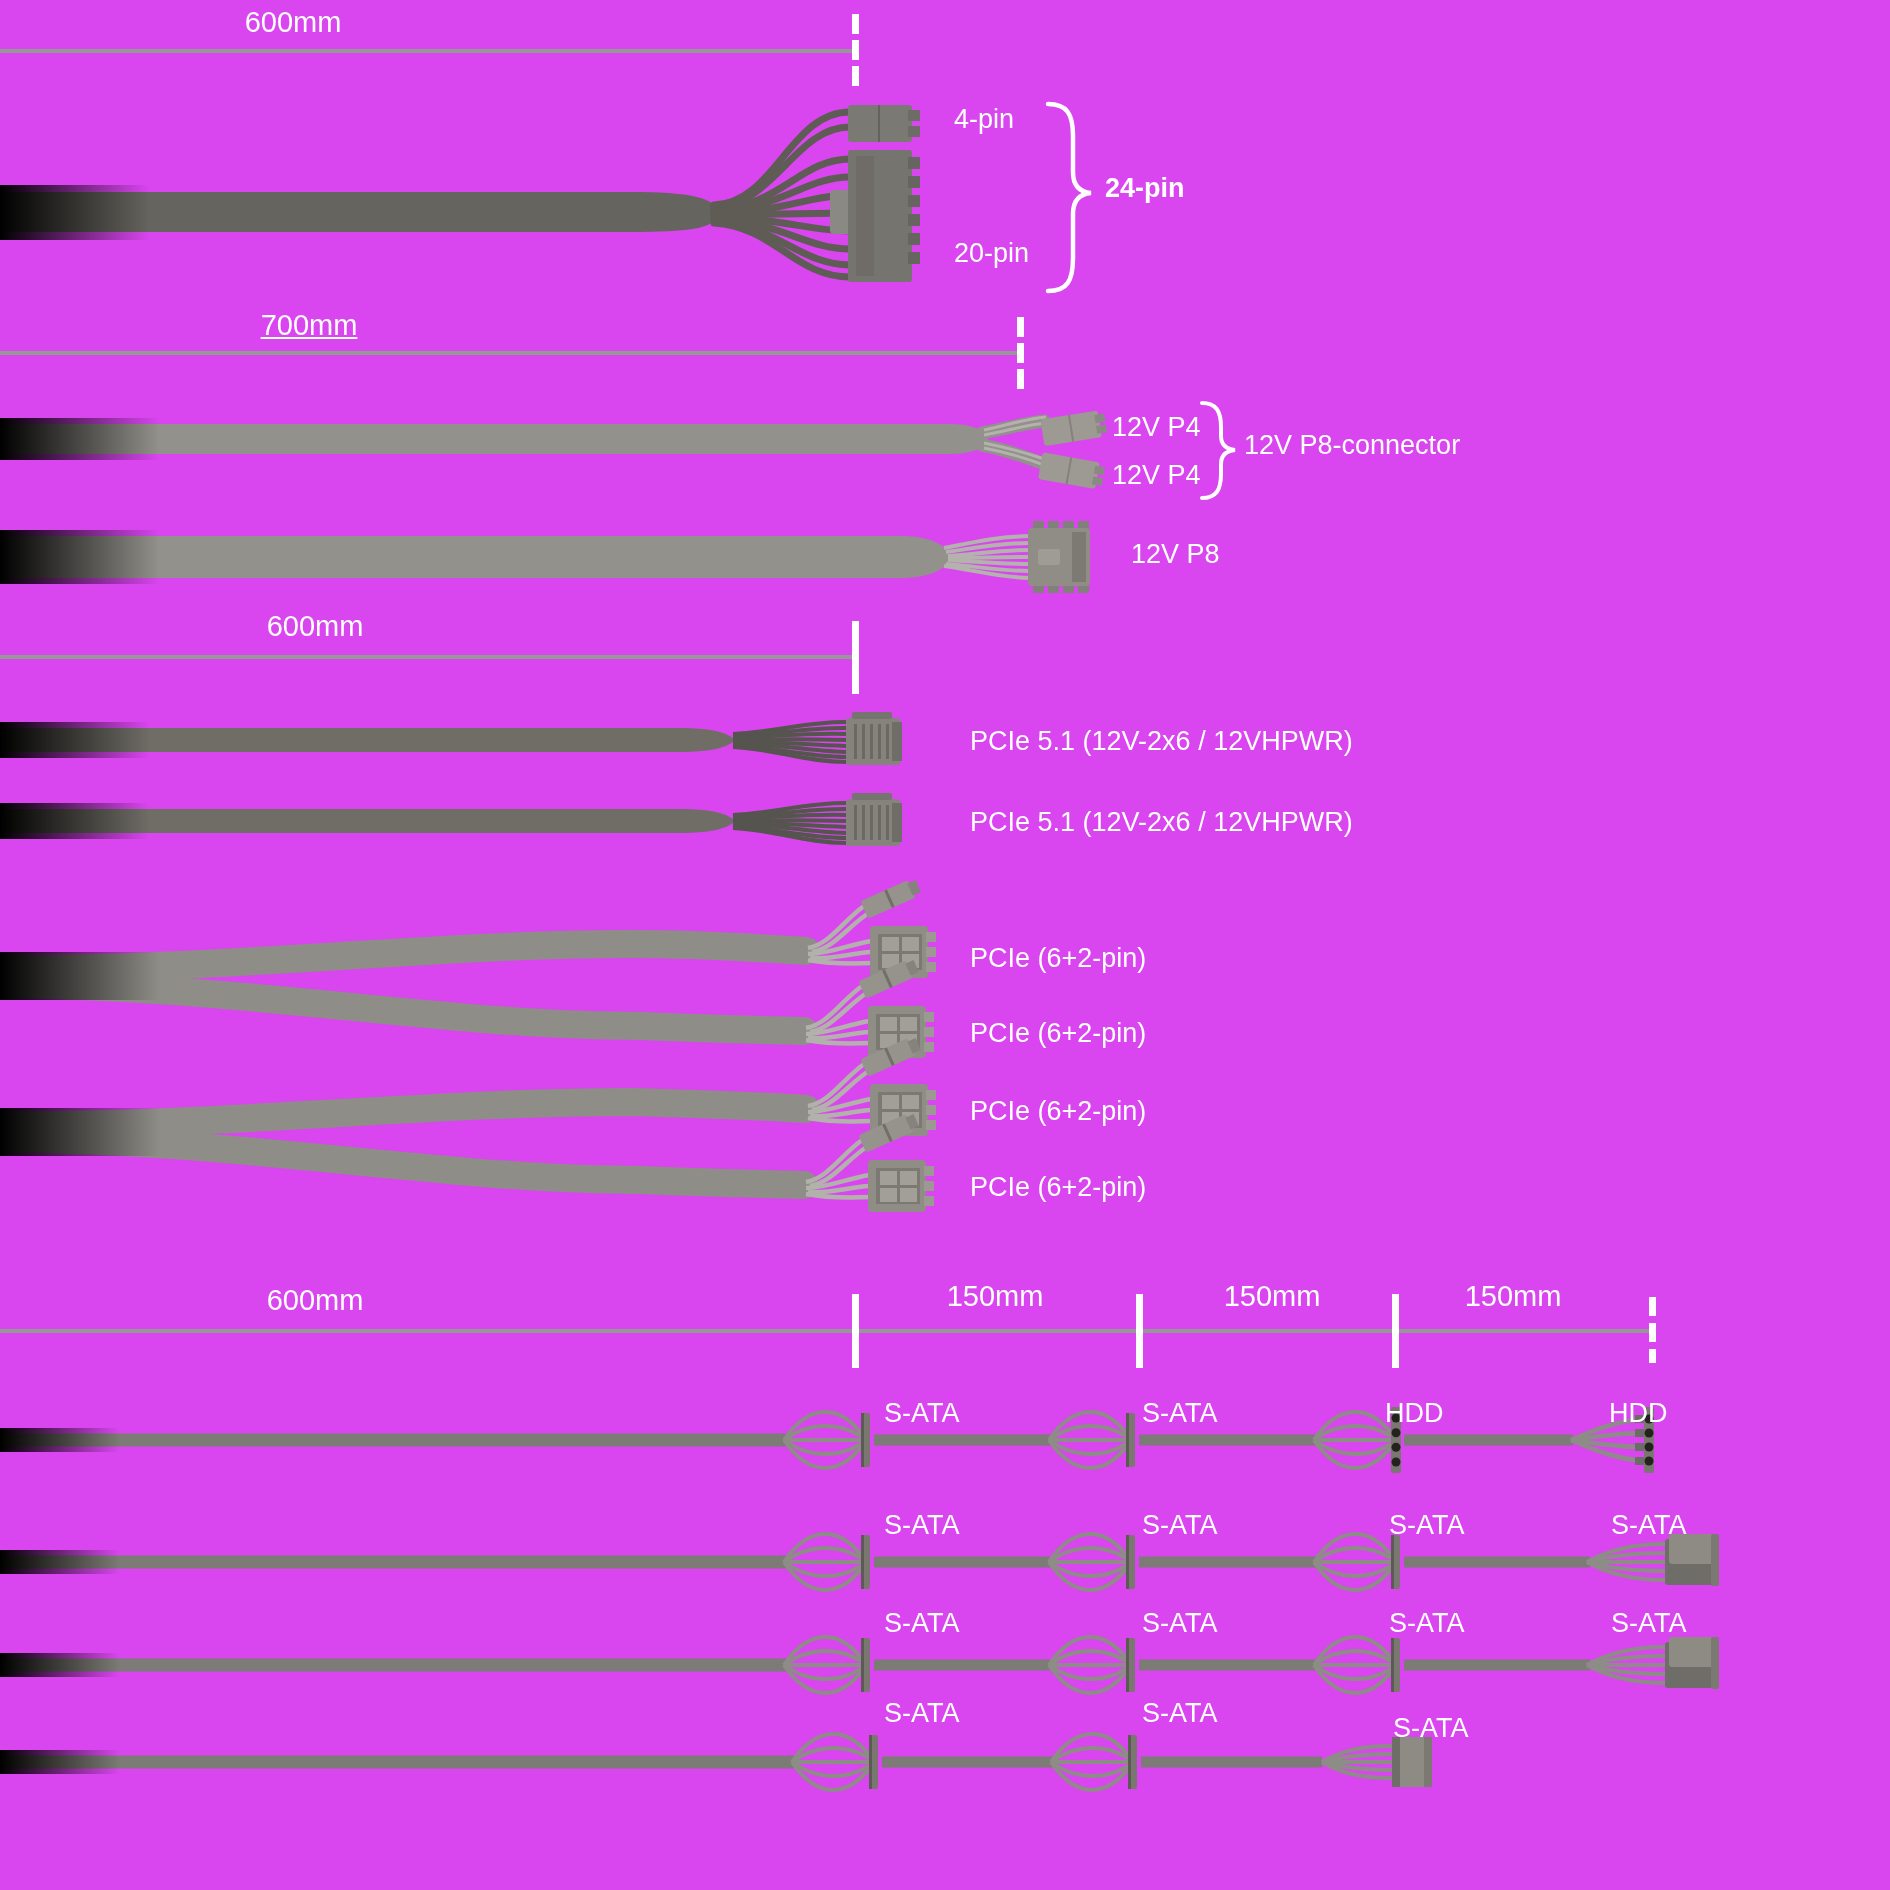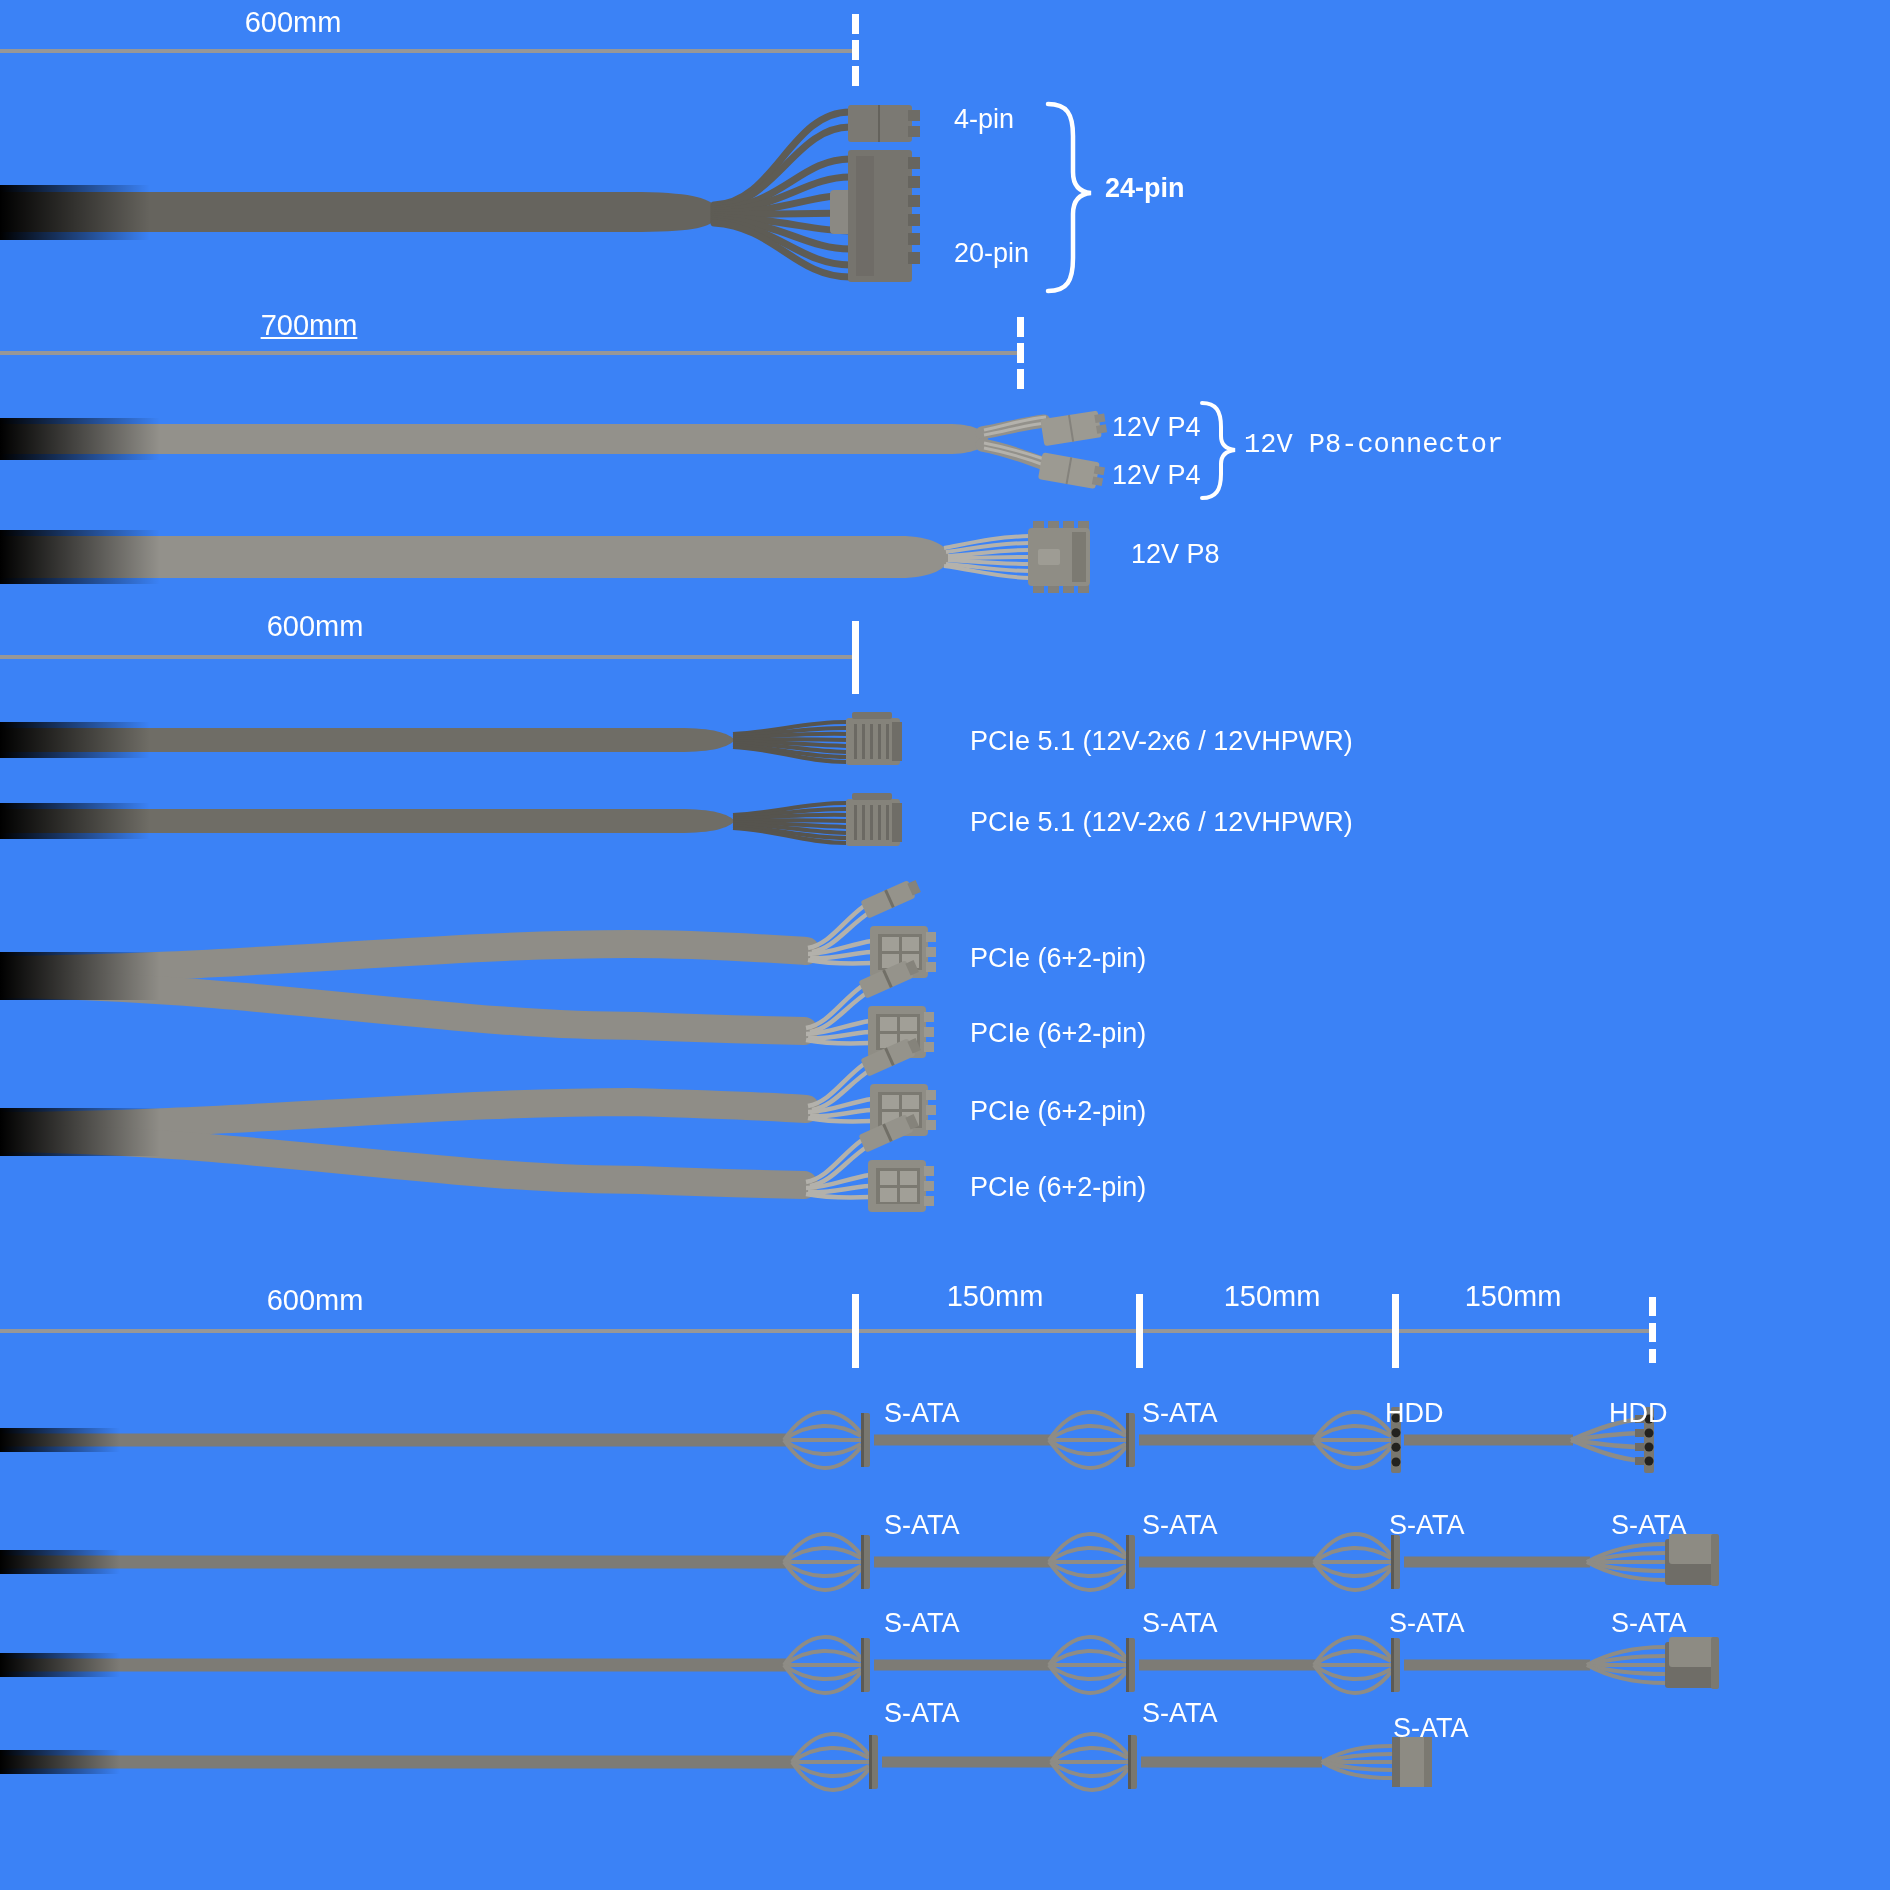--- a/index.html
+++ b/index.html
@@ -1,17 +1,17 @@
 <!DOCTYPE html>
 <html><head>
 <meta charset="utf-8">
 <title>PSU Cable Diagram</title>
 <style>
   html,body{margin:0;padding:0;background:#000;}
-  .canvas{position:relative;width:1890px;height:1890px;background:#3b82f6;overflow:hidden;
+  .canvas{position:relative;width:1890px;height:1890px;background:#d946ef;overflow:hidden;
           font-family:"Liberation Sans",sans-serif;}
   .lbl{position:absolute;color:#fff;font-size:27px;line-height:27px;white-space:nowrap;}
   .rlbl{position:absolute;color:#fff;font-size:29px;line-height:29px;width:170px;
         text-align:center;white-space:nowrap;}
   .slbl{position:absolute;color:#fff;font-size:27px;line-height:27px;width:170px;
         white-space:nowrap;}
   svg{position:absolute;left:0;top:0;}
 </style>
 </head>
 <body>
@@ -331,21 +331,21 @@
   <div class="rlbl" style="left:910px;top:1282px;">150mm</div>
   <div class="rlbl" style="left:1187px;top:1282px;">150mm</div>
   <div class="rlbl" style="left:1428px;top:1282px;">150mm</div>
 
   <div class="lbl" style="left:954px;top:106px;">4-pin</div>
   <div class="lbl" style="left:1105px;top:175px;font-weight:bold;">24-pin</div>
   <div class="lbl" style="left:954px;top:240px;">20-pin</div>
 
   <div class="lbl" style="left:1112px;top:414px;">12V P4</div>
   <div class="lbl" style="left:1112px;top:462px;">12V P4</div>
-  <div class="lbl" style="left:1244px;top:432px;font-family:Liberation Mono, monospace;">12V P8-connector</div>
+  <div class="lbl" style="left:1244px;top:432px;">12V P8-connector</div>
   <div class="lbl" style="left:1116px;top:541px;margin-left:15px;">12V P8</div>
 
   <div class="lbl" style="left:970px;top:728px;">PCIe 5.1 (12V-2x6 / 12VHPWR)</div>
   <div class="lbl" style="left:970px;top:809px;">PCIe 5.1 (12V-2x6 / 12VHPWR)</div>
 
   <div class="lbl" style="left:970px;top:945px;">PCIe (6+2-pin)</div>
   <div class="lbl" style="left:970px;top:1020px;">PCIe (6+2-pin)</div>
   <div class="lbl" style="left:970px;top:1098px;">PCIe (6+2-pin)</div>
   <div class="lbl" style="left:970px;top:1174px;">PCIe (6+2-pin)</div>
 

